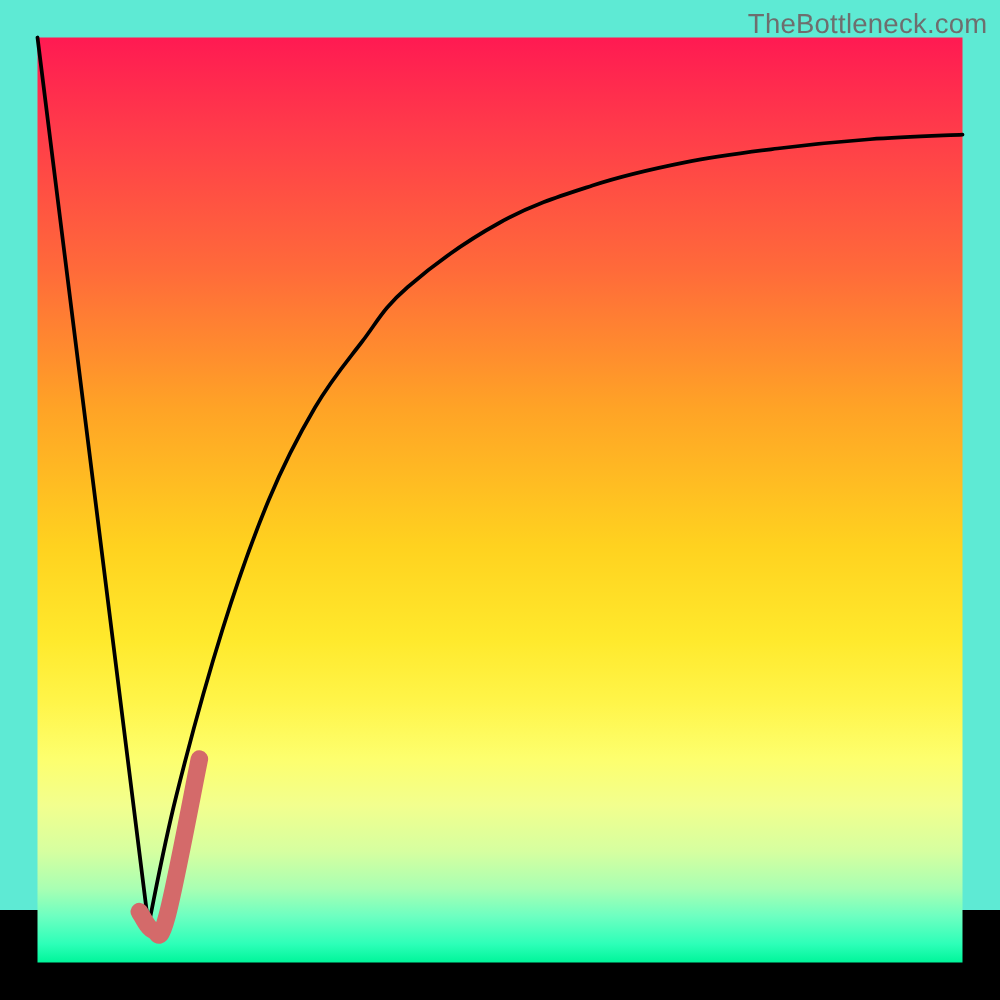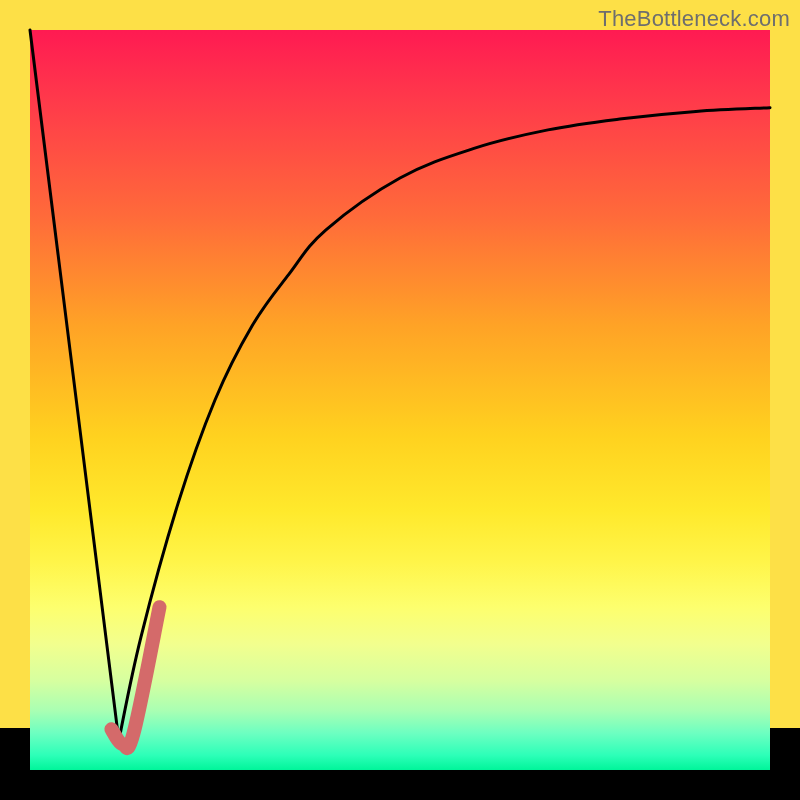--- a/index.html
+++ b/index.html
@@ -8,21 +8,21 @@
     width: 800px;
     height: 800px;
     overflow: hidden;
     background: #000;
     font-family: Arial, Helvetica, sans-serif;
   }
   .frame {
     position: relative;
     width: 800px;
     height: 728px;
-    background: #fde047;
+    background: #5eead4;
   }
   .plot {
     position: absolute;
     left: 30px;
     top: 30px;
     width: 740px;
     height: 740px;
     background: linear-gradient(to bottom,
       #ff1a52 0%,
       #ff3b4a 10%,

